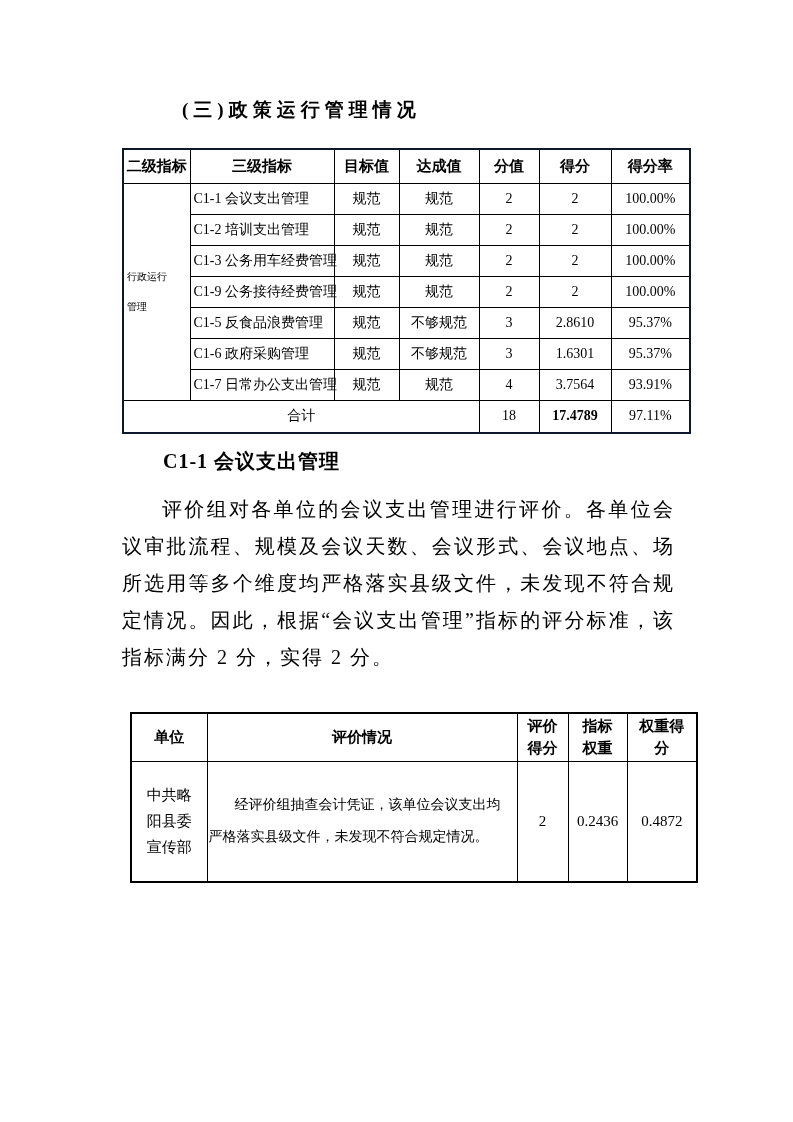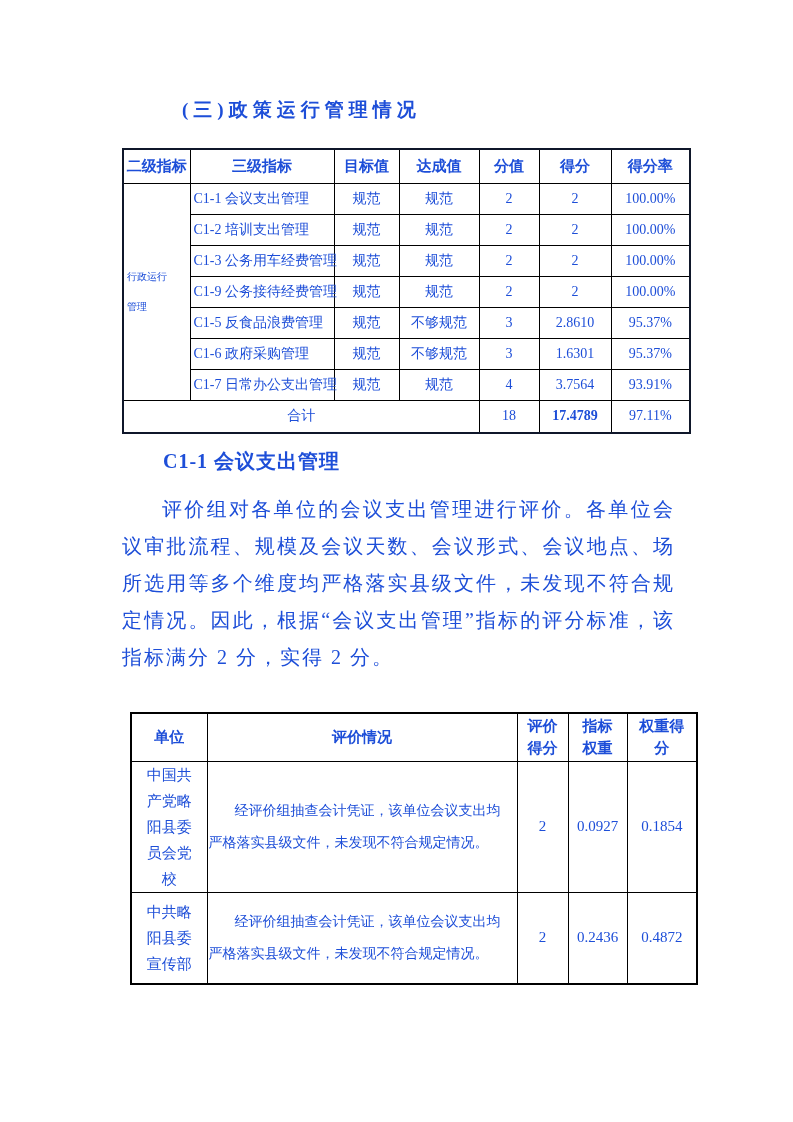--- a/index.html
+++ b/index.html
@@ -1,21 +1,21 @@
 <!DOCTYPE html>
 <html><head>
 <meta charset="utf-8">
 <style>
   html,body{margin:0;padding:0;background:#ffffff;}
   .page{
     position:relative;
     width:793px;
     height:1122px;
     background:#ffffff;
-    color:#1d4ed8;
+    color:#000000;
     font-family:"Liberation Serif","DejaVu Serif",serif;
     overflow:hidden;
   }
   .section-heading{
     position:absolute;
     left:182px; top:97px;
     margin:0;
     font-size:19px;
     font-weight:bold;
     letter-spacing:5px;
@@ -74,21 +74,21 @@
   }
   .t2 th,.t2 td{
     border:1px solid #000;
     text-align:center;
     vertical-align:middle;
     padding:0 2px;
   }
   .t2 thead tr{height:48px;}
   .t2 th{font-weight:bold;white-space:pre-line;line-height:22px;}
   .t2 tr.row-1{height:130px;}
-  .t2 tr.row-2{height:92px;}
+  .t2 tr.row-2{height:121px;}
   .t2 td.unit-cell{white-space:pre-line;line-height:26px;font-size:15px;}
   .t2 td.eval-cell{
     text-align:left;
     white-space:pre;
     text-indent:26px;
     font-size:14px;
     line-height:32px;
     padding:0 1px;
     overflow:visible;
   }
@@ -207,32 +207,20 @@
         <th>评价情况</th>
         <th>评价
 得分</th>
         <th>指标
 权重</th>
         <th>权重得
 分</th>
       </tr>
     </thead>
     <tbody>
-      <tr class="row-1">
-        <td class="unit-cell">中国共
-产党略
-阳县委
-员会党
-校</td>
-        <td class="eval-cell">经评价组抽查会计凭证，该单位会议支出均
-严格落实县级文件，未发现不符合规定情况。</td>
-        <td>2</td>
-        <td>0.0927</td>
-        <td>0.1854</td>
-      </tr>
       <tr class="row-2">
         <td class="unit-cell">中共略
 阳县委
 宣传部</td>
         <td class="eval-cell">经评价组抽查会计凭证，该单位会议支出均
 严格落实县级文件，未发现不符合规定情况。</td>
         <td>2</td>
         <td>0.2436</td>
         <td>0.4872</td>
       </tr>

